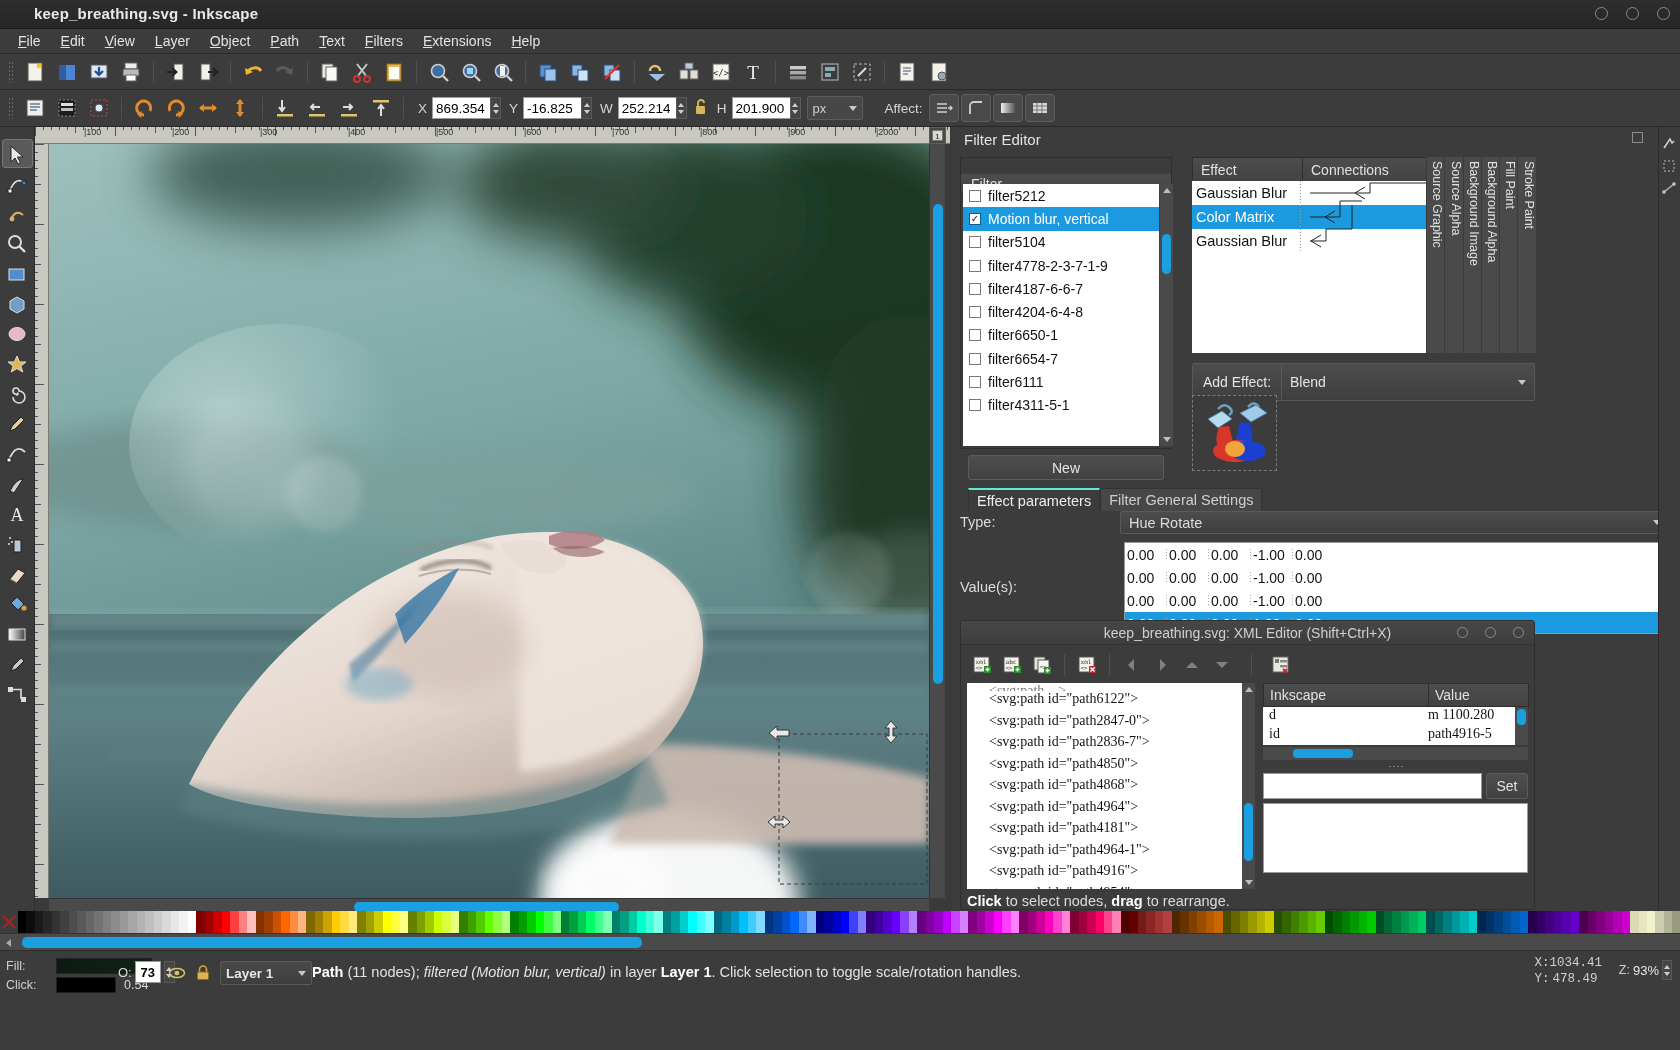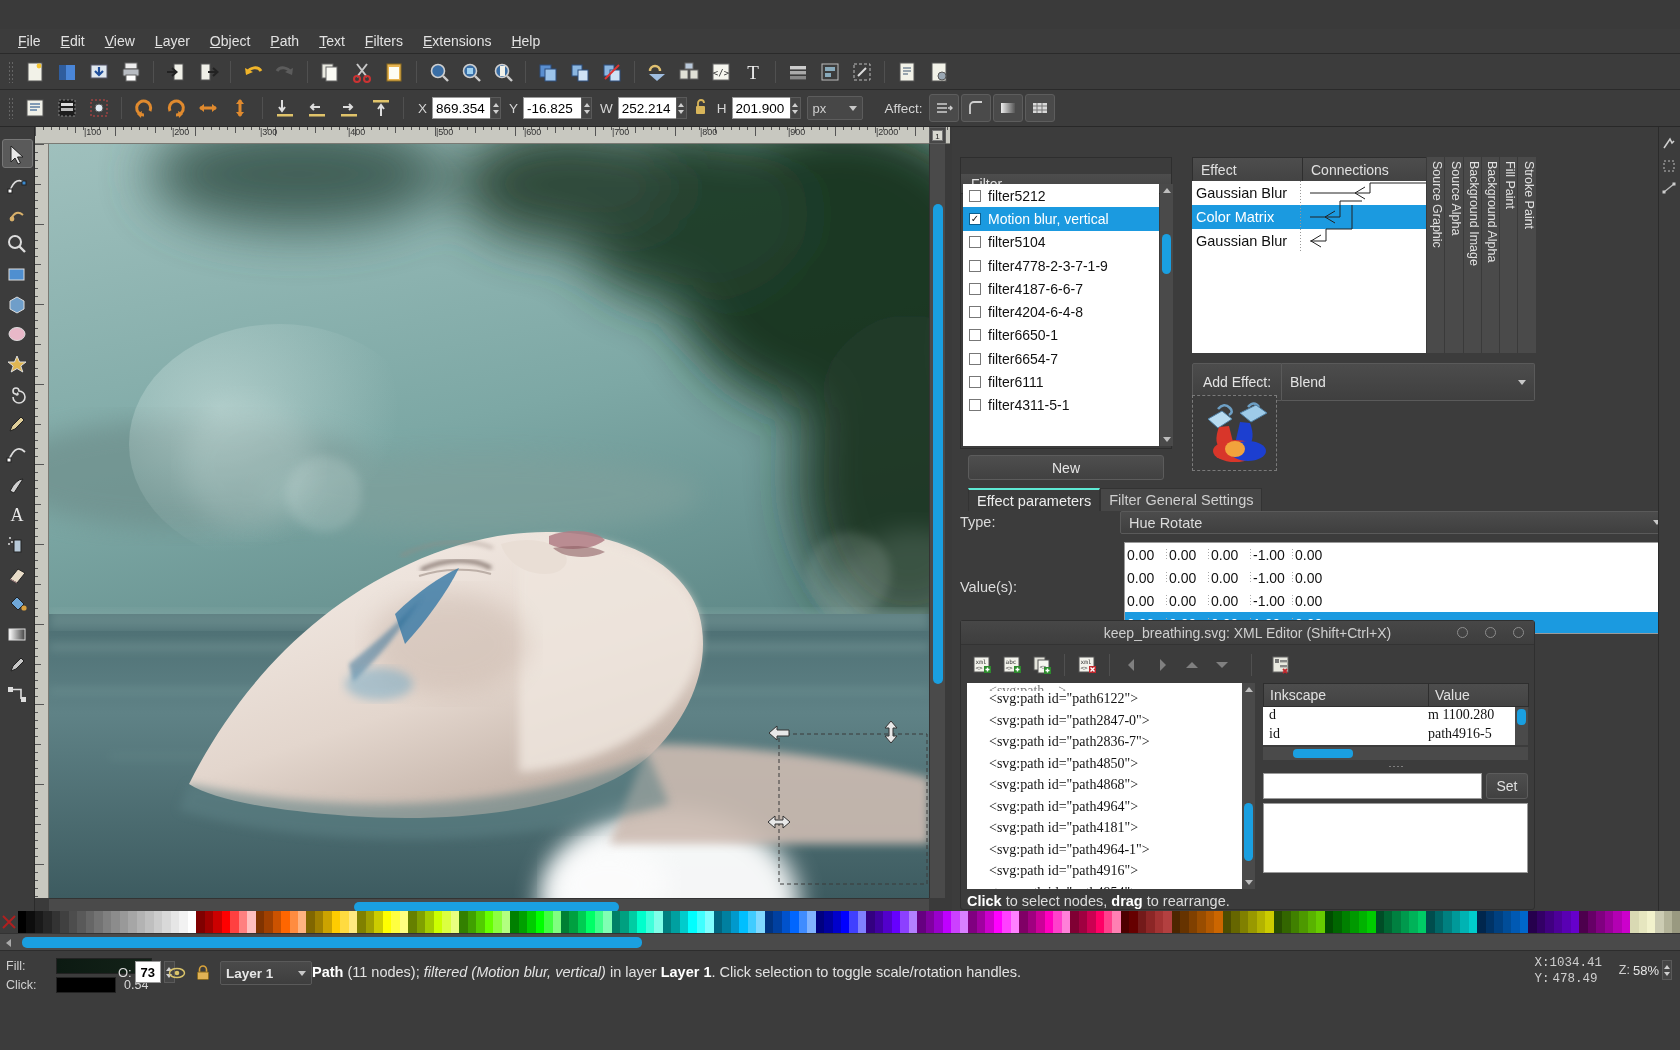--- a/index.html
+++ b/index.html
@@ -413,20 +413,28 @@
              background:#3c3c3c; border-left:1px solid #2b2b2b; padding-top:6px; }
   .snapbar .sb { width:20px;height:22px;display:flex;align-items:center;
                  justify-content:center; }
   svg { overflow: visible; }
 </style>
 </head>
 <body>
 
 <div class="app">
 
+  <div class="titlebar">
+    <div class="title">keep_breathing.svg - Inkscape</div>
+    <div class="win-btns">
+      <i></i>
+      <i></i>
+      <i></i>
+    </div>
+  </div>
 
   <div class="menubar" id="menubar">
       <div class="mi"><u>F</u>ile</div>
       <div class="mi"><u>E</u>dit</div>
       <div class="mi"><u>V</u>iew</div>
       <div class="mi"><u>L</u>ayer</div>
       <div class="mi"><u>O</u>bject</div>
       <div class="mi"><u>P</u>ath</div>
       <div class="mi"><u>T</u>ext</div>
       <div class="mi"><u>F</u>ilters</div>
@@ -1249,20 +1257,27 @@
   </div>
 
   <div class="cscroll-v">
     <div class="thumb"></div>
   </div>
   <div class="cscroll-h">
     <div class="thumb"></div>
   </div>
 
   <div class="dock">
+    <div class="panel-head">
+      <span>Filter Editor</span>
+      <span class="hbtns">
+        <i class="sq"></i>
+        <i class="sq"></i>
+      </span>
+    </div>
 
     <div class="fe-body">
 
       <div class="flist-box">
         <div class="flist-hdr">Filter</div>
         <div class="flist" id="filterlist">
             <div class="frow">
               <span class="cb"></span>
               <span>filter5212</span>
             </div>
@@ -1833,21 +1848,21 @@
       <b>Path</b><span> (11 nodes); </span><i>filtered (Motion blur, vertical)</i><span> in layer </span><b>Layer 1</b><span>. Click selection to toggle scale/rotation handles.</span>
     </div>
 
     <div class="coords">
       <div><span>X:</span><span>1034.41</span></div>
       <div><span>Y:</span><span style="margin-left:3px">478.49</span></div>
     </div>
 
     <div class="zoomw">
       <span class="z">Z:</span>
-      <span class="zoom-val">58%</span>
+      <span class="zoom-val">93%</span>
       <span class="arrows" style="width:10px;background:#454545;border:1px solid #5a5a5a;display:flex;flex-direction:column;align-items:center;justify-content:center;gap:3px;height:20px">
         <i style="width:0;height:0;border-left:3px solid transparent;border-right:3px solid transparent;border-bottom:4px solid #cfcfcf"></i>
         <i style="width:0;height:0;border-left:3px solid transparent;border-right:3px solid transparent;border-top:4px solid #cfcfcf"></i>
       </span>
     </div>
   </div>
 
 </div>
 
 </body></html>

